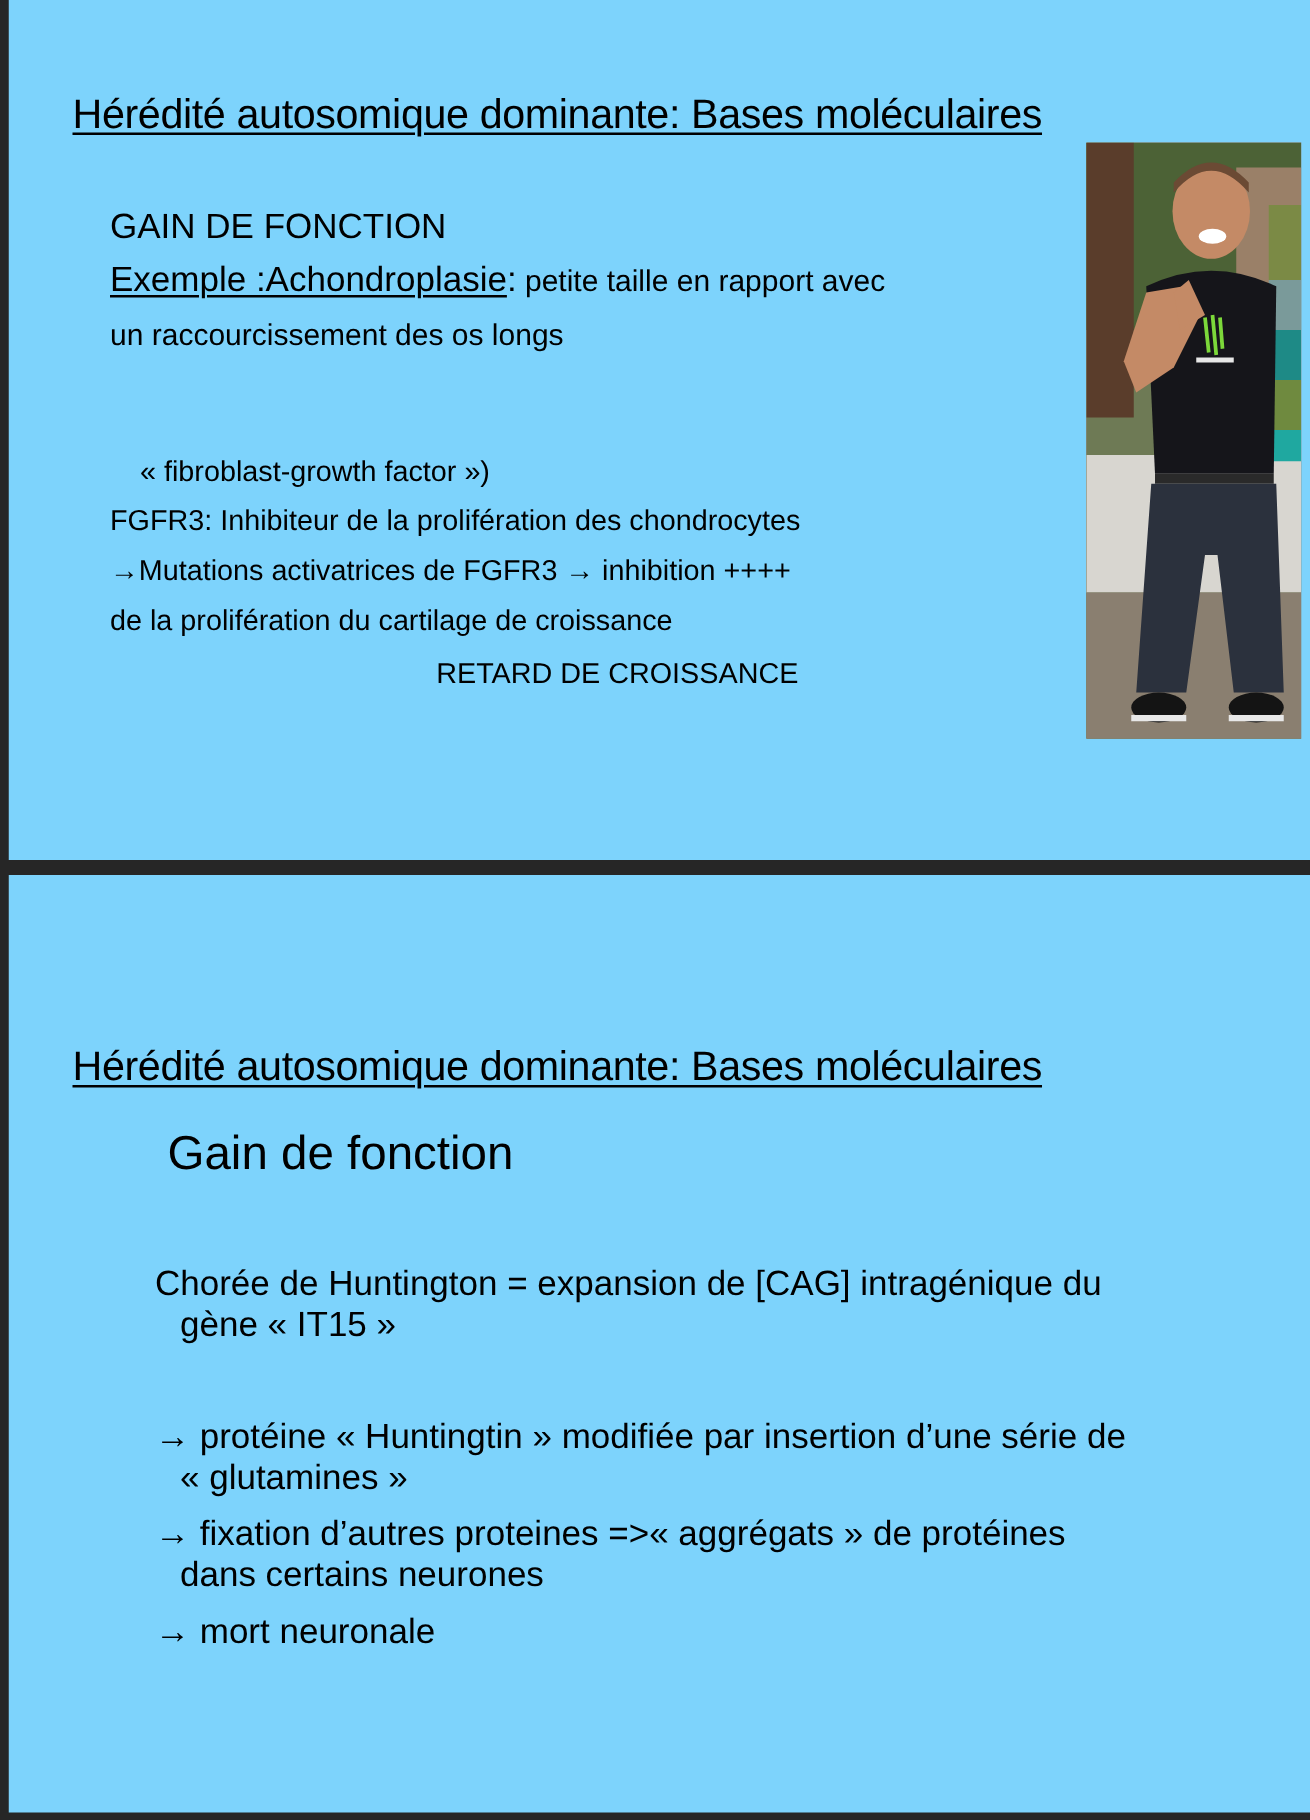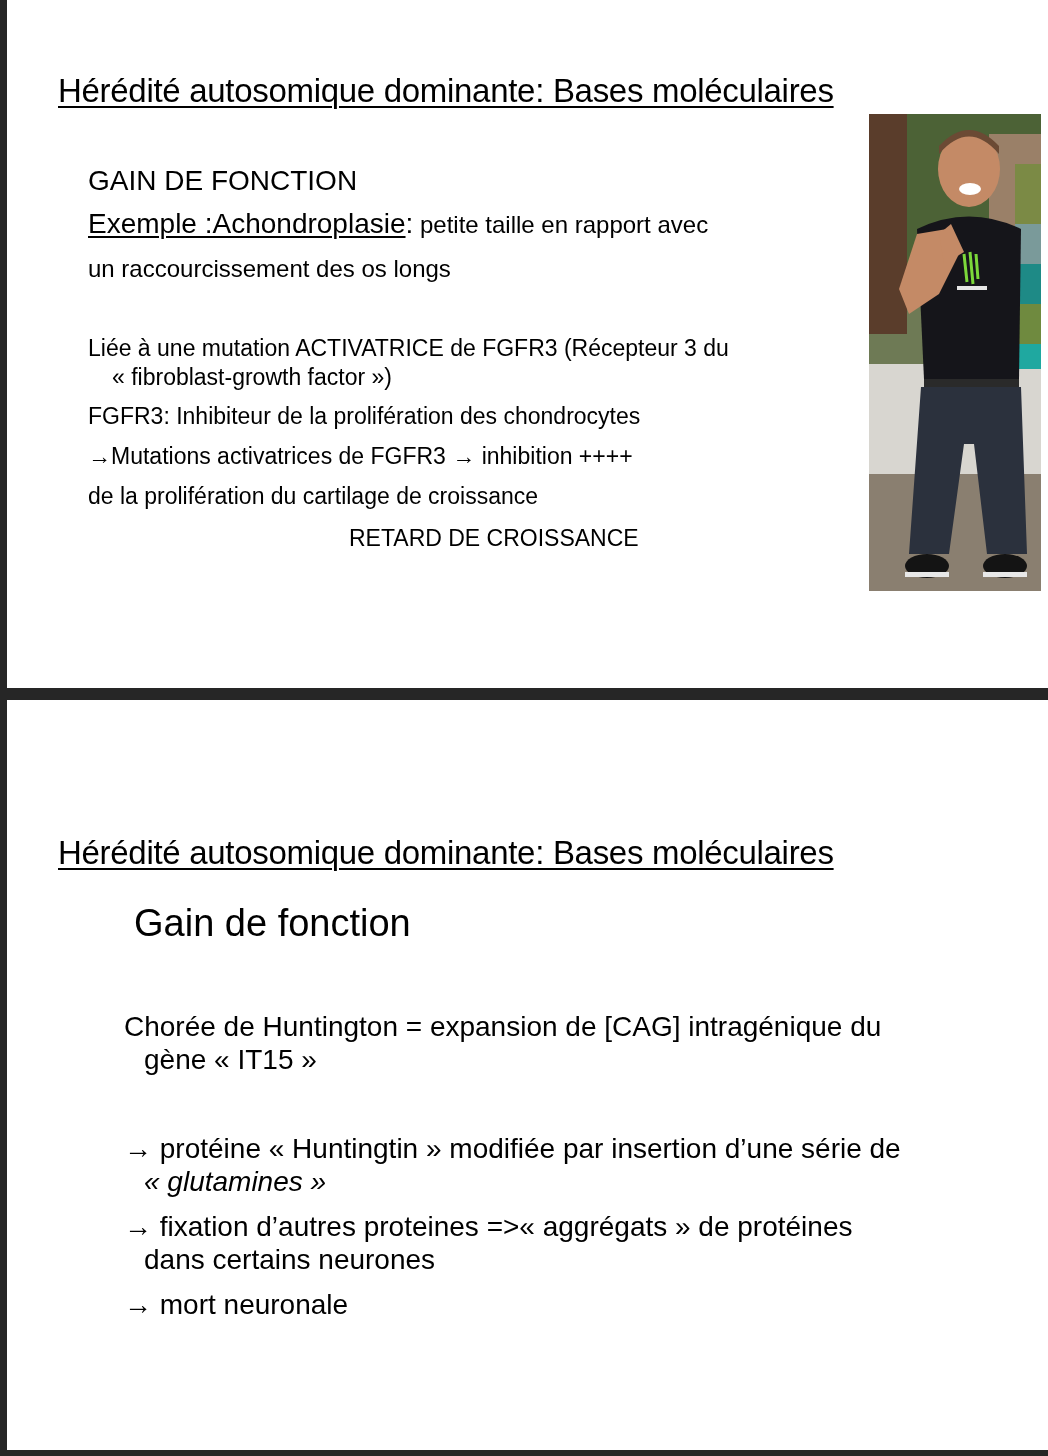--- a/index.html
+++ b/index.html
@@ -1,21 +1,21 @@
 <!DOCTYPE html>
 <html><head>
   <meta charset="utf-8">
   <style>
     html, body { margin: 0; padding: 0; }
     body {
       width: 1048px; height: 1456px; background: #262626;
       position: relative; overflow: hidden;
       font-family: "Liberation Sans", sans-serif; color: #000;
     }
-    .slide { position: absolute; left: 7px; right: 0; background: #ffffff; overflow: hidden; }
+    .slide { position: absolute; left: 7px; right: 0; background: #7dd3fc; overflow: hidden; }
     #slide1 { top: 0; height: 688px; }
     #slide2 { top: 700px; height: 750px; }
 
     .title {
       position: absolute; left: 51px; font-size: 33px; text-decoration: underline;
       text-decoration-thickness: 2px; text-underline-offset: 4px; white-space: nowrap;
       letter-spacing: -0.3px;
     }
     #slide1 .title { top: 72px; }
     #slide2 .title { top: 134px; }
@@ -41,21 +41,20 @@
 <div class="slide" id="slide1">
   <div class="title">Hérédité autosomique dominante: Bases moléculaires</div>
 
   <div class="t s1-big" style="left:81px; top:165px;">GAIN DE FONCTION</div>
 
   <div class="t" style="left:81px; top:208px;">
     <span class="u s1-big">Exemple :Achondroplasie</span><span class="s1-big">:</span><span class="s1-med"> petite taille en rapport avec</span>
   </div>
   <div class="t s1-med" style="left:81px; top:255px;text-align:center;">un raccourcissement des os longs</div>
 
-  <div class="t s1-small" style="left:81px; top:335px;">Liée à une mutation ACTIVATRICE de FGFR3 (Récepteur 3 du</div>
   <div class="t s1-small" style="left:105px; top:364px;">« fibroblast-growth factor »)</div>
   <div class="t s1-small" style="left:81px; top:403px;">FGFR3: Inhibiteur de la prolifération des chondrocytes</div>
   <div class="t s1-small" style="left:81px; top:443px;">
     <span>→</span><span>Mutations activatrices de FGFR3 → inhibition ++++</span>
   </div>
   <div class="t s1-small" style="left:81px; top:483px;">de la prolifération du cartilage de croissance</div>
   <div class="t s1-small" style="left:342px; top:525px;">RETARD DE CROISSANCE</div>
 
   <div class="photo">
     <svg width="172" height="477" viewBox="0 0 172 477">
@@ -101,21 +100,21 @@
 <div class="slide" id="slide2">
   <div class="title">Hérédité autosomique dominante: Bases moléculaires</div>
 
   <div class="t s2-heading" style="left:127px; top:202px;">Gain de fonction</div>
   <div class="t s2-text" style="left:117px; top:311px;">Chorée de  Huntington = expansion de [CAG] intragénique du</div>
   <div class="t s2-text" style="left:137px; top:344px;">gène « IT15 »</div>
 
   <div class="t s2-text" style="left:117px; top:433px;">
     <span>→</span><span> protéine « Huntingtin » modifiée par insertion d’une série de</span>
   </div>
-  <div class="t s2-text" style="left:137px; top:466px;font-style:italic;">« glutamines »</div>
+  <div class="t s2-text" style="left:137px; top:466px;">« glutamines »</div>
 
   <div class="t s2-text" style="left:117px; top:511px;">
     <span>→</span> <span>fixation d’autres proteines =&gt;« aggrégats » de protéines</span>
   </div>
   <div class="t s2-text" style="left:137px; top:544px;">dans certains neurones</div>
 
   <div class="t s2-text" style="left:117px; top:589px;">
     <span>→</span> <span>mort neuronale</span>
   </div>
 </div>

